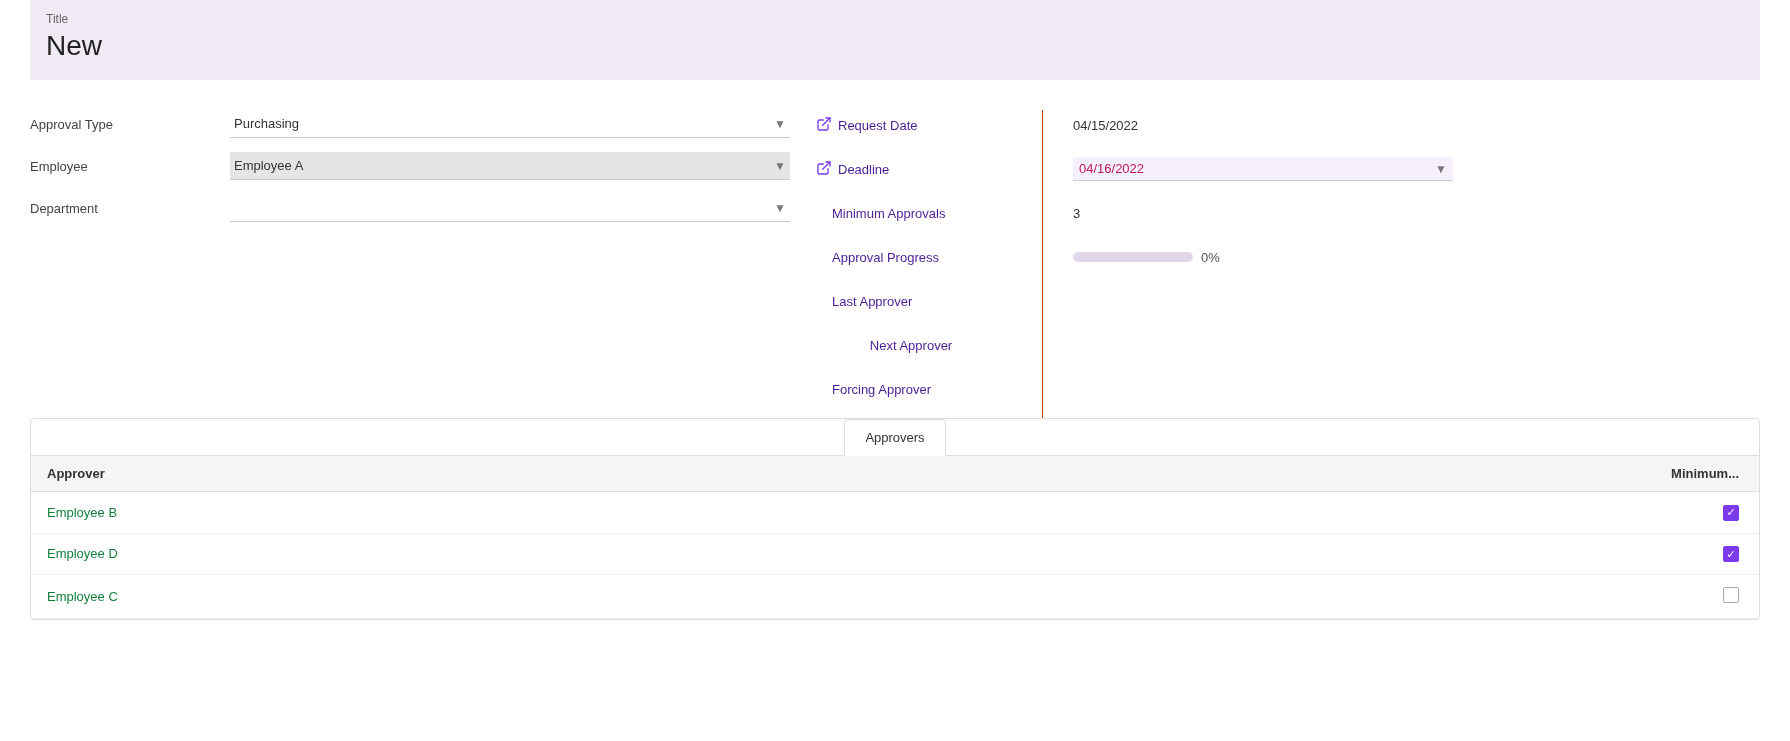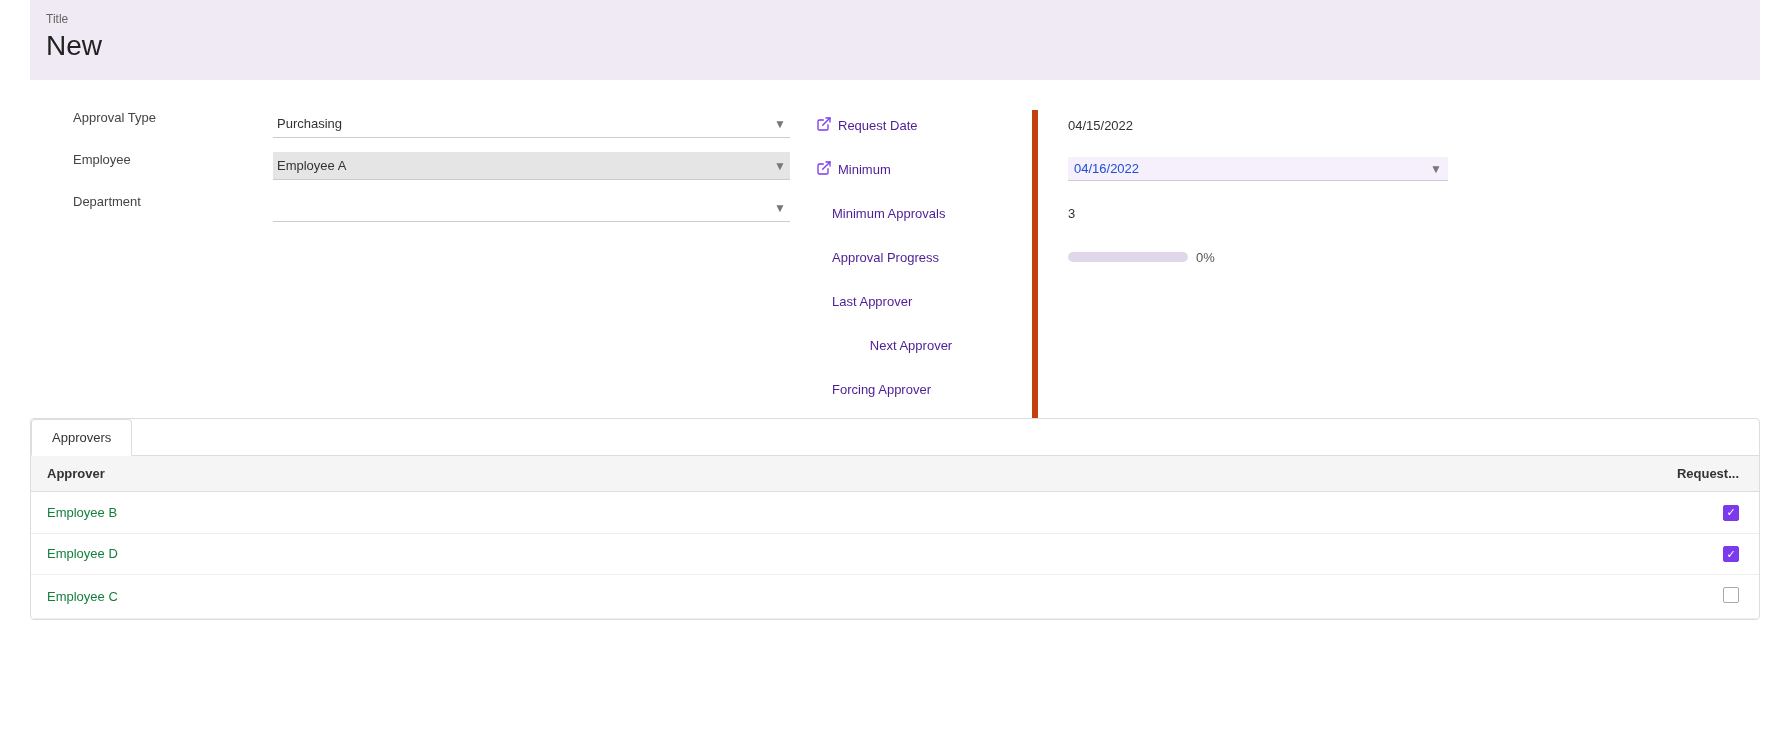--- a/index.html
+++ b/index.html
@@ -33,23 +33,22 @@
       color: #222;
     }
 
     .left-panel {
       width: 760px;
       flex-shrink: 0;
     }
 
     .field-row {
       display: flex;
-      align-items: flex-start;
+      align-items: center;
       margin-bottom: 14px;
-      margin-left: 43px;
     }
 
     .field-label {
       width: 200px;
       font-size: 13px;
       color: #444;
       flex-shrink: 0;
     }
 
     .field-control {
@@ -111,21 +110,21 @@
       align-items: center;
       border-bottom: 1px solid #ccc;
       background: #f5f0fb;
       padding: 4px 6px;
       width: 380px;
     }
 
     .deadline-select-text {
       flex: 1;
       font-size: 13px;
-      color: #1d4ed8;
+      color: #be185d;
     }
 
     .deadline-select-arrow {
       color: #777;
       font-size: 12px;
     }
 
     .progress-bar-container {
       display: flex;
       align-items: center;
@@ -160,20 +159,21 @@
     
     .tabs-section {
       border: 1px solid #ddd;
       border-radius: 4px;
       overflow: hidden;
     }
 
     .tabs-header {
       display: flex;
       border-bottom: 1px solid #ddd;
+      justify-content: center;
     }
 
     .tab-item {
       padding: 10px 20px;
       font-size: 13px;
       cursor: pointer;
       border: 1px solid transparent;
       margin-bottom: -1px;
     }
 
@@ -262,22 +262,22 @@
       gap: 0;
     }
 
     .middle-info {
       padding-left: 20px;
       padding-top: 0;
     }
 
     .right-info {
       padding-left: 30px;
-      border-left: 6px solid #c2410c;
-      margin-left: 20px;
+      border-left: 1px solid #c2410c;
+      margin-left: 30px;
     }
 
     .link-icon {
       display: inline-block;
       color: #7c3aed;
       font-size: 14px;
       margin-left: 6px;
       cursor: pointer;
     }
 
@@ -351,21 +351,21 @@
         </div>
 
         <div class="info-row">
           <span class="link-icon">
             <svg viewBox="0 0 24 24" xmlns="http://www.w3.org/2000/svg">
               <path d="M18 13v6a2 2 0 0 1-2 2H5a2 2 0 0 1-2-2V8a2 2 0 0 1 2-2h6" stroke="#7c3aed" stroke-width="2" fill="none" stroke-linecap="round" stroke-linejoin="round"></path>
               <polyline points="15,3 21,3 21,9" stroke="#7c3aed" stroke-width="2" fill="none" stroke-linecap="round" stroke-linejoin="round"></polyline>
               <line x1="10" y1="14" x2="21" y2="3" stroke="#7c3aed" stroke-width="2" stroke-linecap="round"></line>
             </svg>
           </span>
-          <div class="info-label" style="padding-left:6px;">Minimum</div>
+          <div class="info-label" style="padding-left:6px;">Deadline</div>
         </div>
 
         <div class="info-row">
           <div class="info-label" style="padding-left:22px;">Minimum Approvals</div>
         </div>
 
         <div class="info-row">
           <div class="info-label" style="padding-left:22px;">Approval Progress</div>
         </div>
 
@@ -432,21 +432,21 @@
     <div class="tabs-header">
       <div class="tab-item active">
         <span>Approvers</span>
       </div>
     </div>
 
     <table class="approvers-table">
       <thead>
         <tr>
           <th>Approver</th>
-          <th class="required-col">Request...</th>
+          <th class="required-col">Minimum...</th>
         </tr>
       </thead>
       <tbody id="approvers-tbody">
       <tr>
             <td>Employee B</td>
             <td class="checkbox-col"><span class="checkbox-checked"></span></td>
           </tr>
           <tr>
             <td>Employee D</td>
             <td class="checkbox-col"><span class="checkbox-checked"></span></td>

